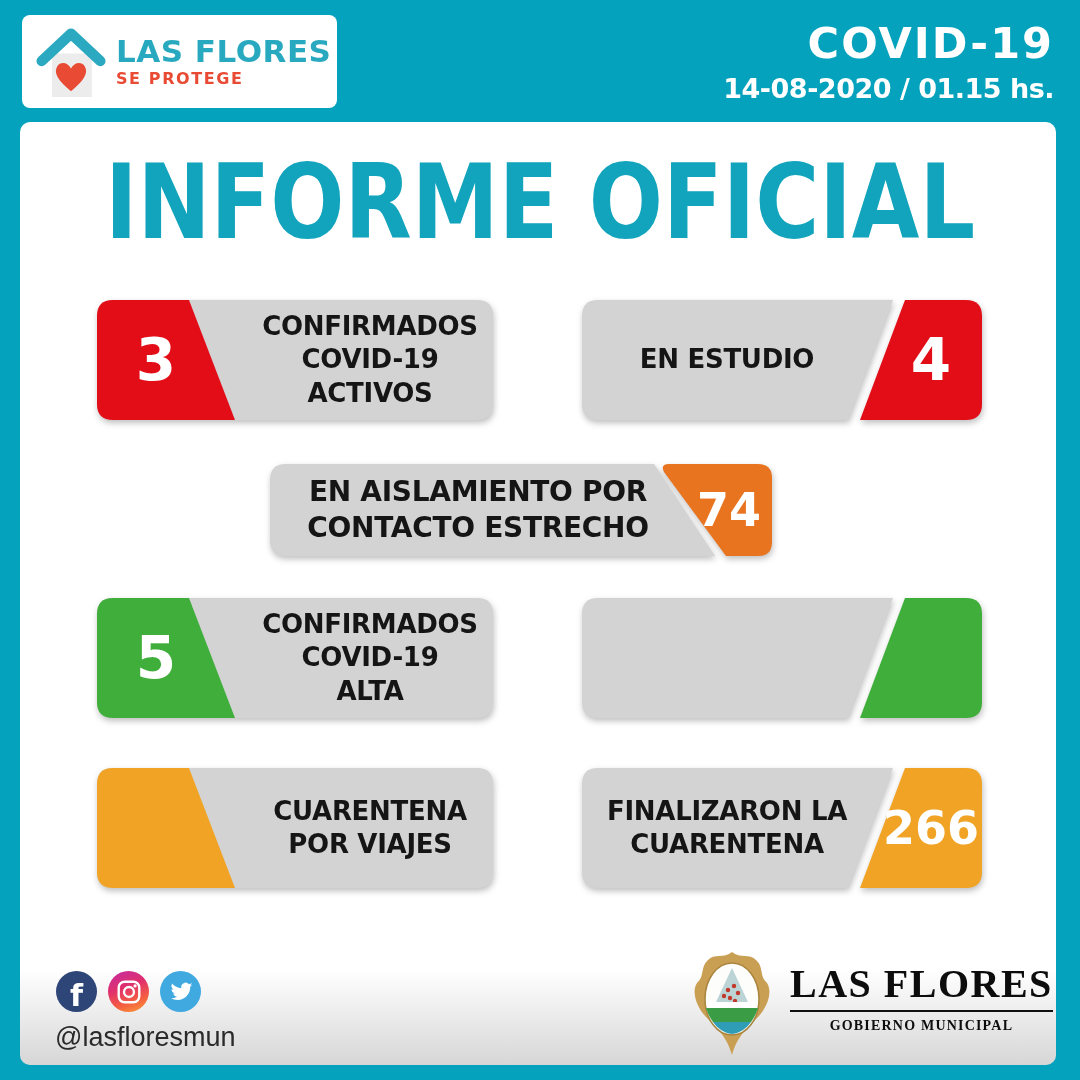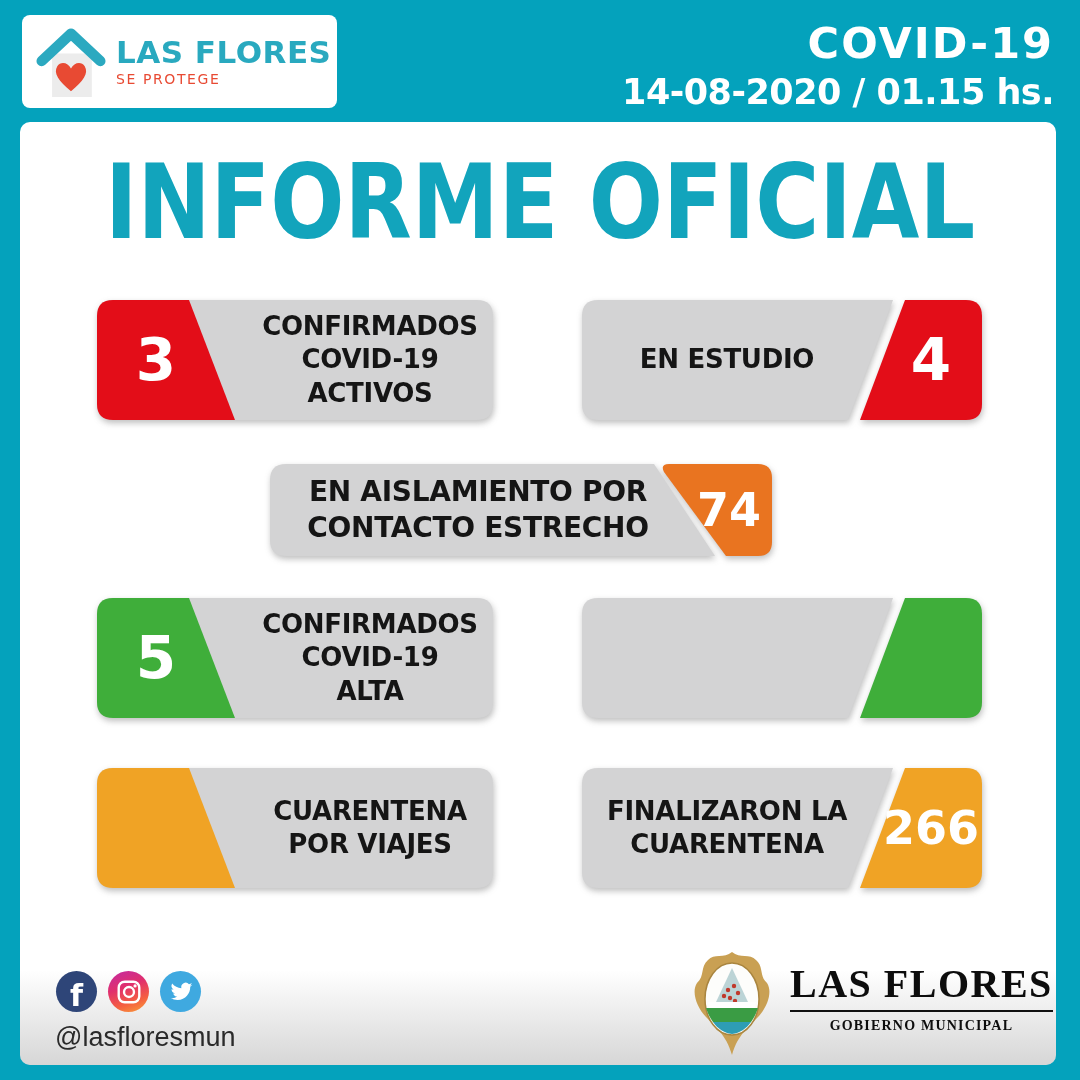--- a/index.html
+++ b/index.html
@@ -4,25 +4,25 @@
 <style>
   html,body{margin:0;padding:0;}
   body{width:1080px;height:1080px;font-family:"DejaVu Sans",sans-serif;}
   .stage{position:relative;width:1080px;height:1080px;background:#04a2bc;overflow:hidden;}
 
   
   .logo-box{position:absolute;left:22px;top:15px;width:315px;height:93px;background:#fff;
     border-radius:8px;display:flex;align-items:center;padding-left:14px;box-sizing:border-box;gap:10px;}
   .logo-text{display:flex;flex-direction:column;line-height:1;}
   .logo-title{font-size:31px;font-weight:700;color:#29a9bf;letter-spacing:0.5px;}
-  .logo-sub{font-size:14px;font-weight:400;color:#e84a33;letter-spacing:1.6px;margin-top:4px;}
+  .logo-sub{font-size:16px;font-weight:700;color:#e84a33;letter-spacing:1.6px;margin-top:4px;}
 
   .covid-head{position:absolute;right:26px;top:22px;text-align:right;color:#fff;line-height:1;}
   .covid-title{font-size:43px;font-weight:700;letter-spacing:2px;}
-  .covid-date{font-size:35px;font-weight:700;margin-top:10px;letter-spacing:-0.5px;}
+  .covid-date{font-size:27px;font-weight:700;margin-top:10px;letter-spacing:-0.5px;}
 
   
   .panel{position:absolute;left:20px;top:122px;width:1036px;height:943px;background:#fff;border-radius:10px;}
   .panel::after{content:"";position:absolute;left:0;right:0;bottom:0;height:95px;border-radius:0 0 10px 10px;
     background:linear-gradient(to bottom,rgba(120,120,120,0) 0%,rgba(120,120,120,0.30) 100%);pointer-events:none;}
 
   .main-title{position:absolute;left:0;top:148px;width:1080px;text-align:center;color:#12a4bc;
     font-weight:700;font-size:104px;line-height:1.05;white-space:nowrap;transform:scaleX(0.84);}
 
   

